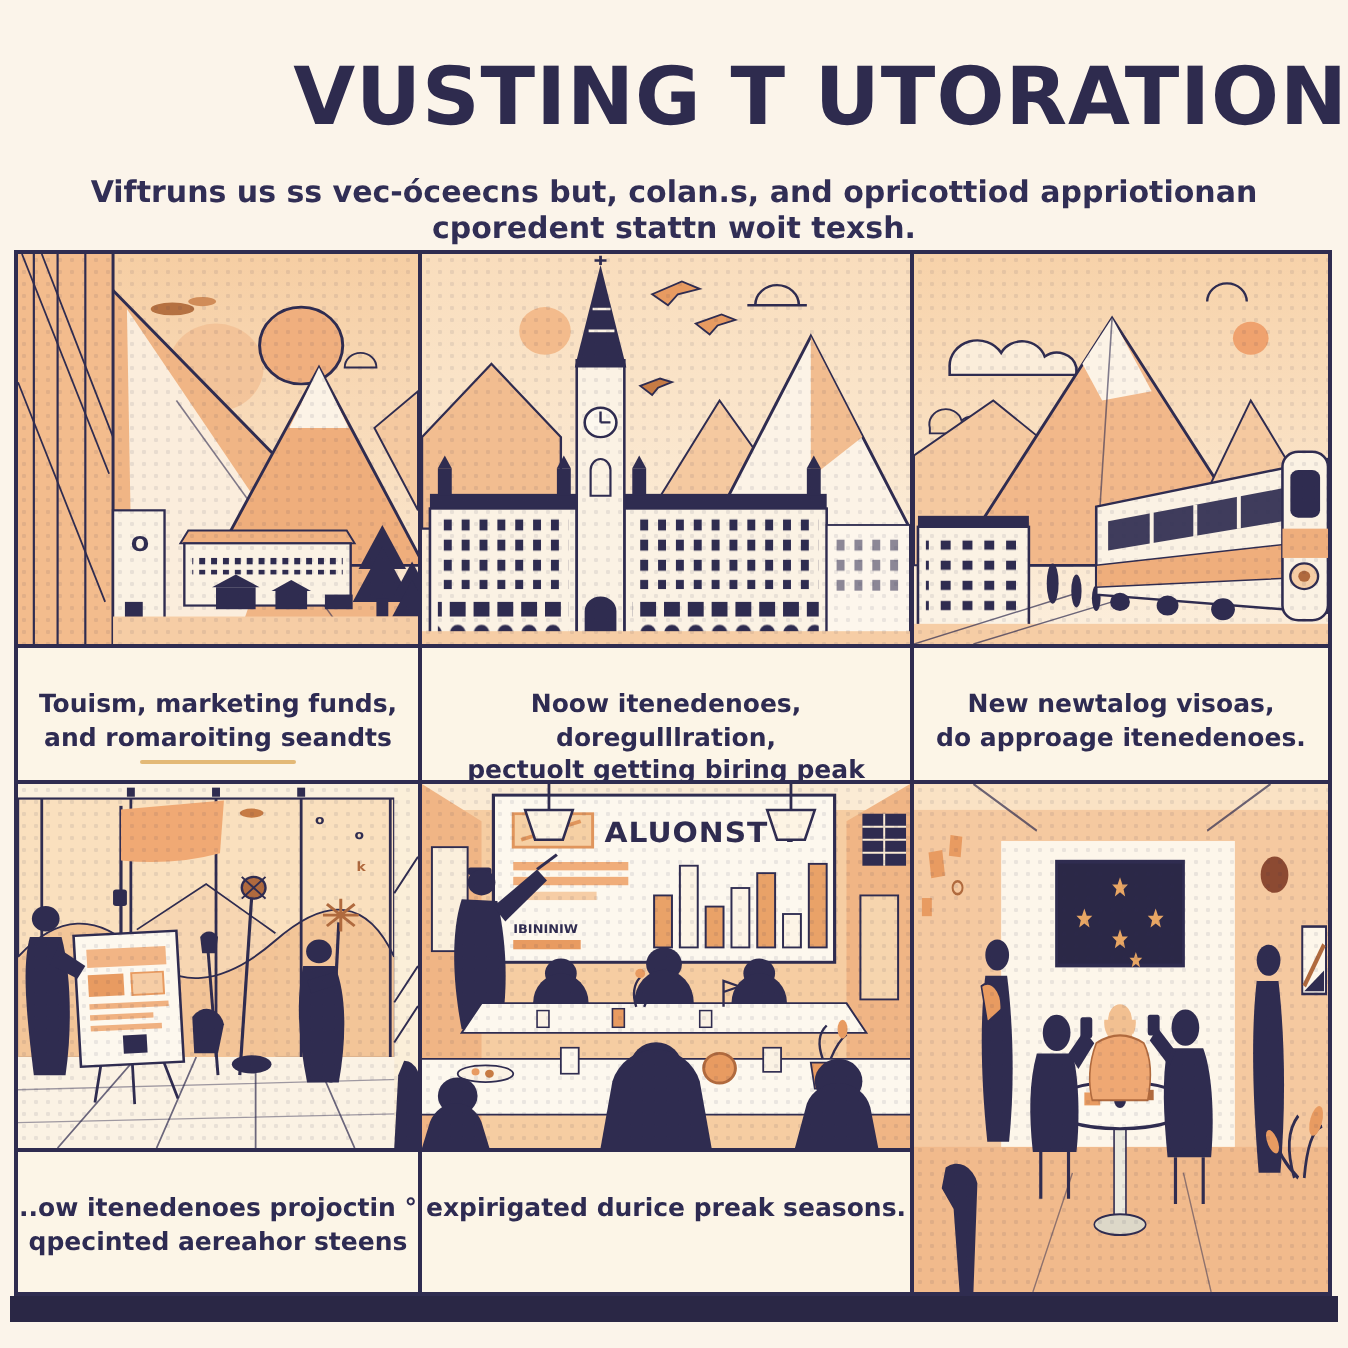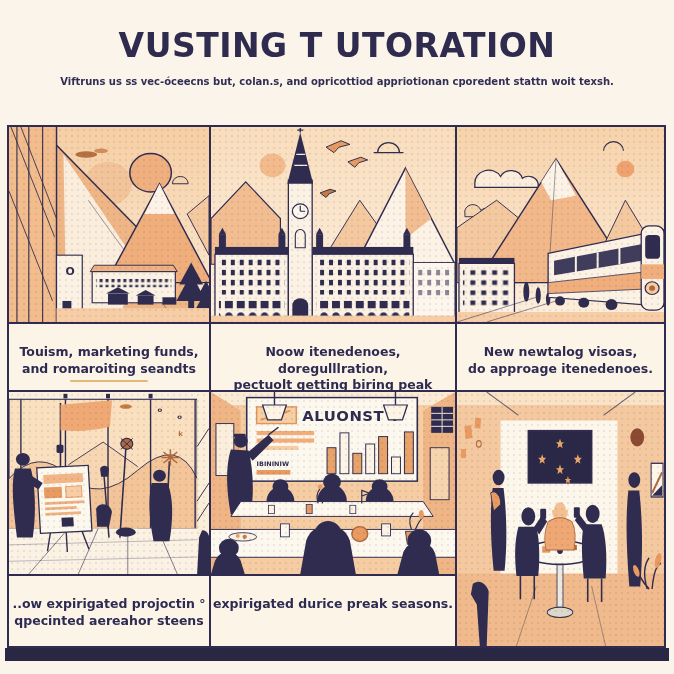--- a/index.html
+++ b/index.html
@@ -1,21 +1,21 @@
 <!DOCTYPE html>
 <html><head>
 <meta charset="utf-8">
 <style>
   html,body{margin:0;padding:0;background:#FBF4EA;}
   .poster{position:relative;width:674px;height:674px;background:#FBF4EA;overflow:hidden;
           font-family:"DejaVu Sans",sans-serif;}
-  .title{position:absolute;top:26px;left:0;width:100%;text-align:center;margin:0;
-         font-size:33px;font-weight:800;color:#2E2B4E;letter-spacing:0.5px;}
-  .subtitle{position:absolute;top:76px;left:0;width:100%;text-align:center;margin:0;
-            font-size:10px;font-weight:700;color:#312E55;}
+  .title{position:absolute;top:26px;left:0;width:100%;text-align:right;margin:0;
+         font-size:40px;font-weight:800;color:#2E2B4E;letter-spacing:0.5px;}
+  .subtitle{position:absolute;top:87px;left:0;width:100%;text-align:center;margin:0;
+            font-size:15px;font-weight:700;color:#312E55;}
   .grid{position:absolute;left:7px;top:125px;width:659px;height:523px;box-sizing:border-box;
         border:2px solid #2F2C50;display:grid;grid-template-columns:202px 246px 1fr;
         grid-template-rows:265px 1fr;background:#FBF2E4;}
   .panel{position:relative;display:flex;flex-direction:column;overflow:hidden;box-sizing:border-box;}
   .panel.br{border-right:2px solid #2F2C50;}
   .panel.bb{border-bottom:2px solid #2F2C50;}
   .art{flex:1 1 auto;position:relative;overflow:hidden;}
   .art svg{position:absolute;left:0;top:0;width:100%;height:100%;}
   .dots{position:absolute;left:0;top:0;right:0;bottom:0;pointer-events:none;
         background-image:radial-gradient(rgba(47,44,80,0.09) 1px, transparent 1.2px);
@@ -307,21 +307,21 @@
           <path d="M88,128 a9,11 0 0 1 16,4 l-3,16 h-12 z" fill="#2F2C50"></path>
           <g>
             <rect x="190" y="0" width="12" height="200" fill="#FBEFD9"></rect>
             <path d="M190,120 L202,100 M190,142 L202,122 M190,60 L202,40" stroke="#2F2C50" stroke-width="1"></path>
             <path d="M195,152 a8,12 0 0 1 7,6 L202,200 L190,200 L192,160 Z" fill="#2F2C50"></path>
           </g>
         </svg>
         <div class="dots"></div>
       </div>
       <div class="caption cap-r2">
-        <span>..ow expirigated projoctin °</span>
+        <span>..ow itenedenoes projoctin °</span>
         <span>qpecinted aereahor steens</span>
       </div>
     </div>
 
     <div class="panel br">
       <div class="art">
         <svg viewBox="0 0 246 196" preserveAspectRatio="none">
           <rect width="246" height="196" fill="#F6CDA2"></rect>
           <rect x="0" y="0" width="246" height="14" fill="#FBEBD4"></rect>
           <g>

